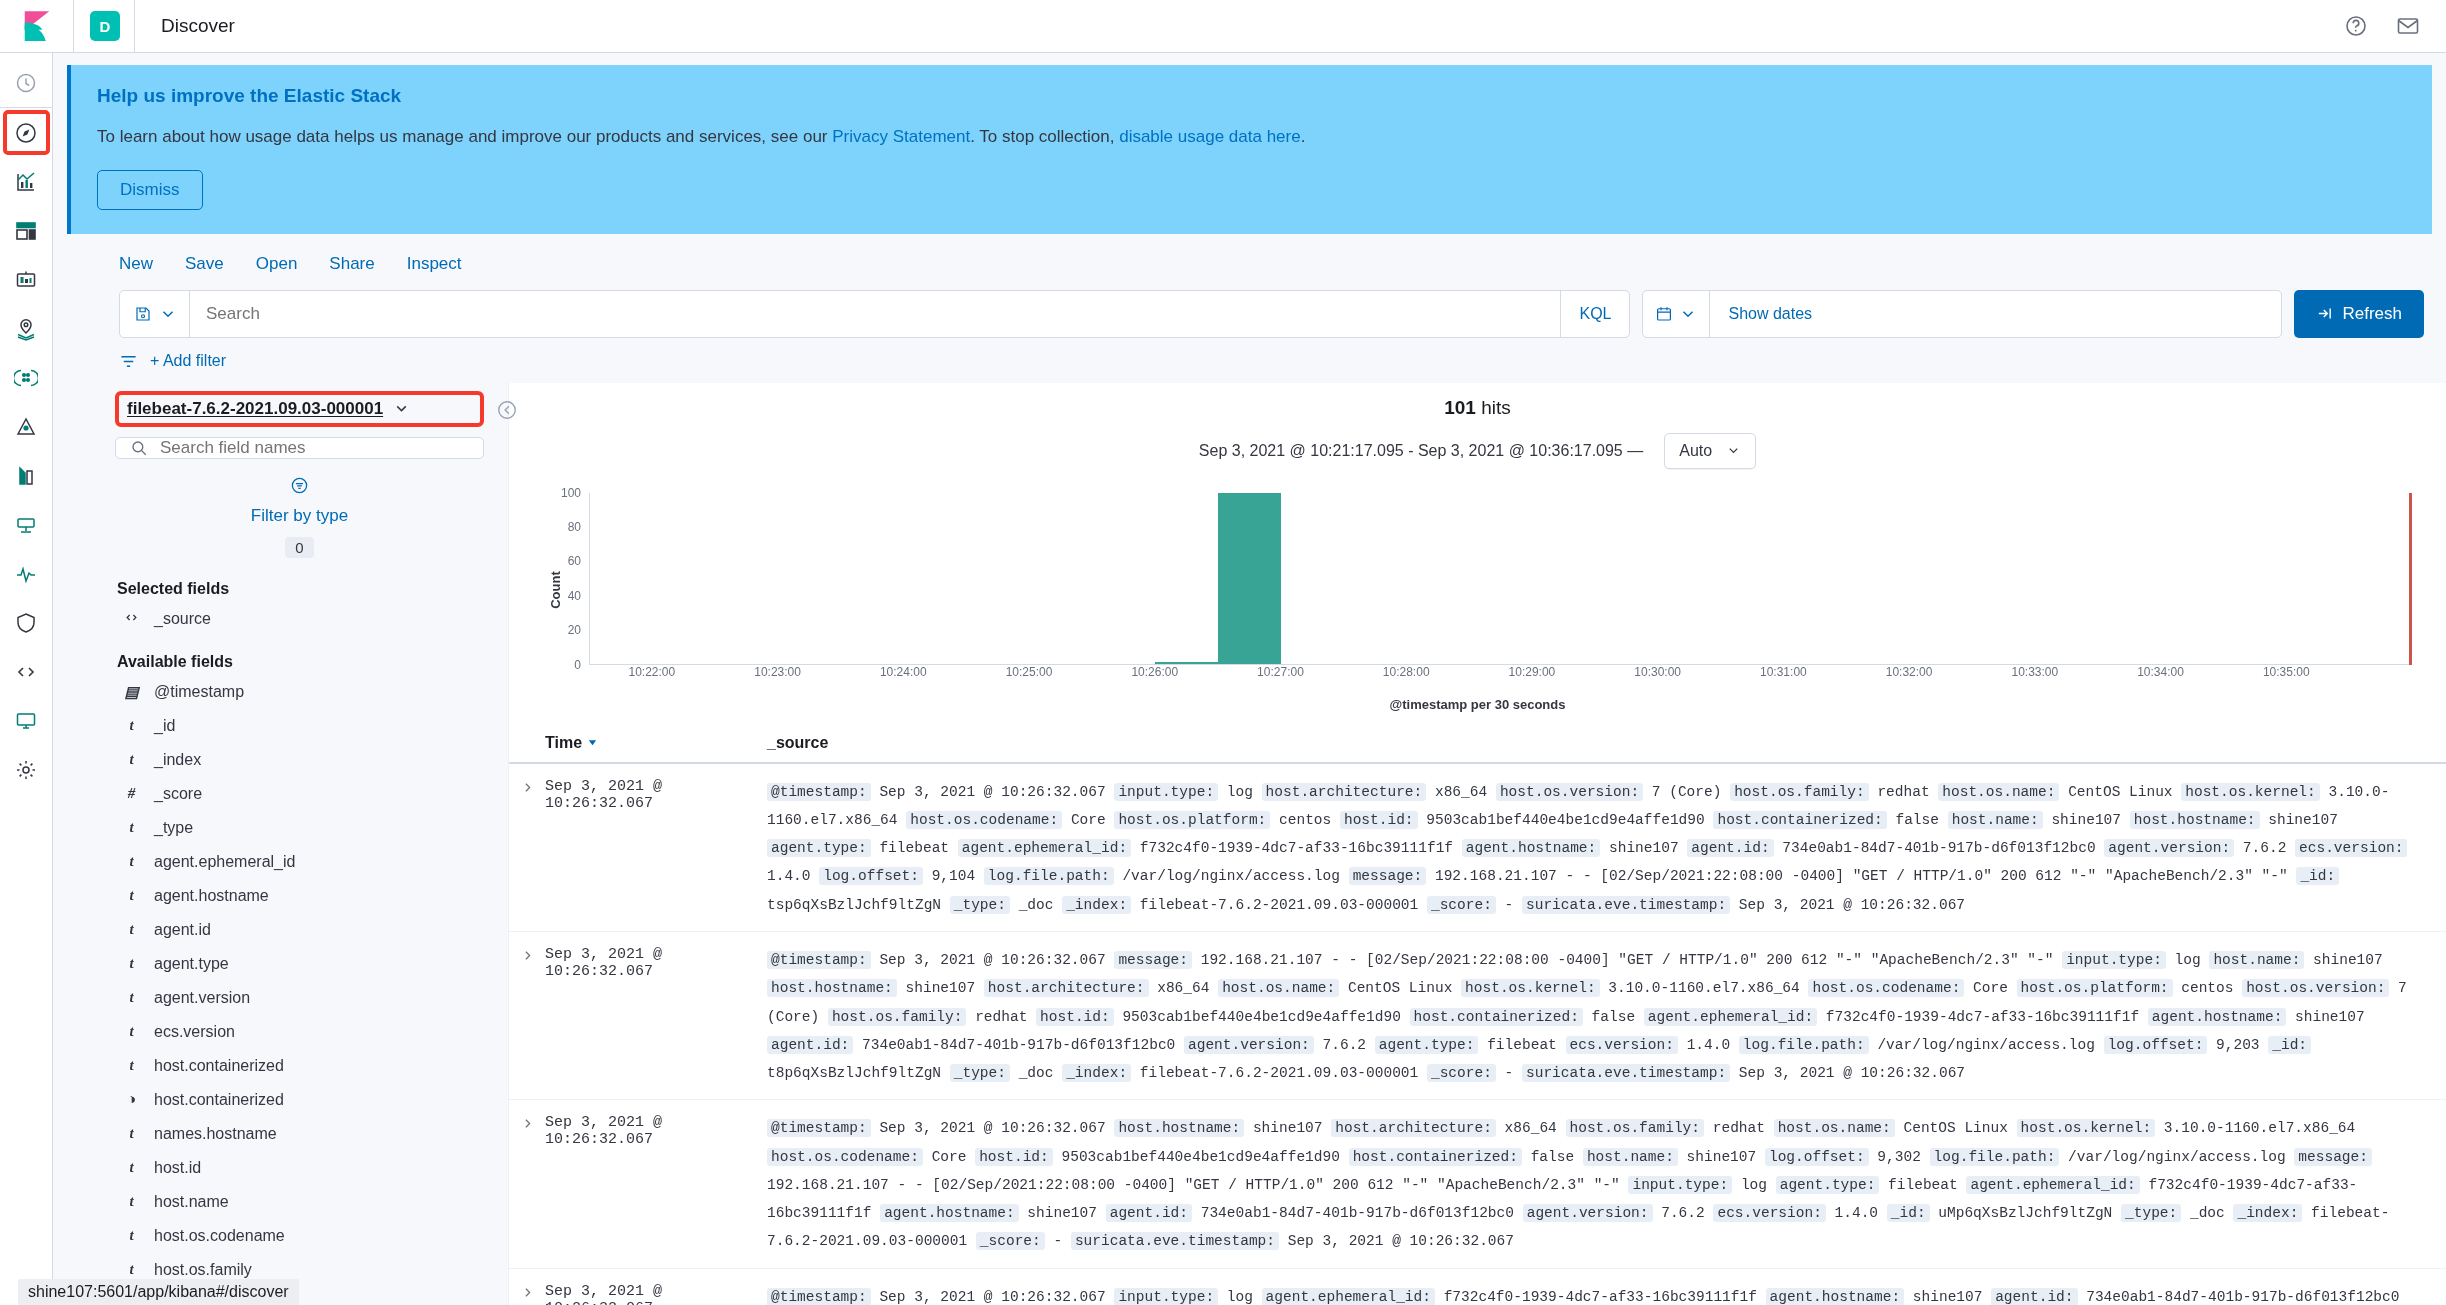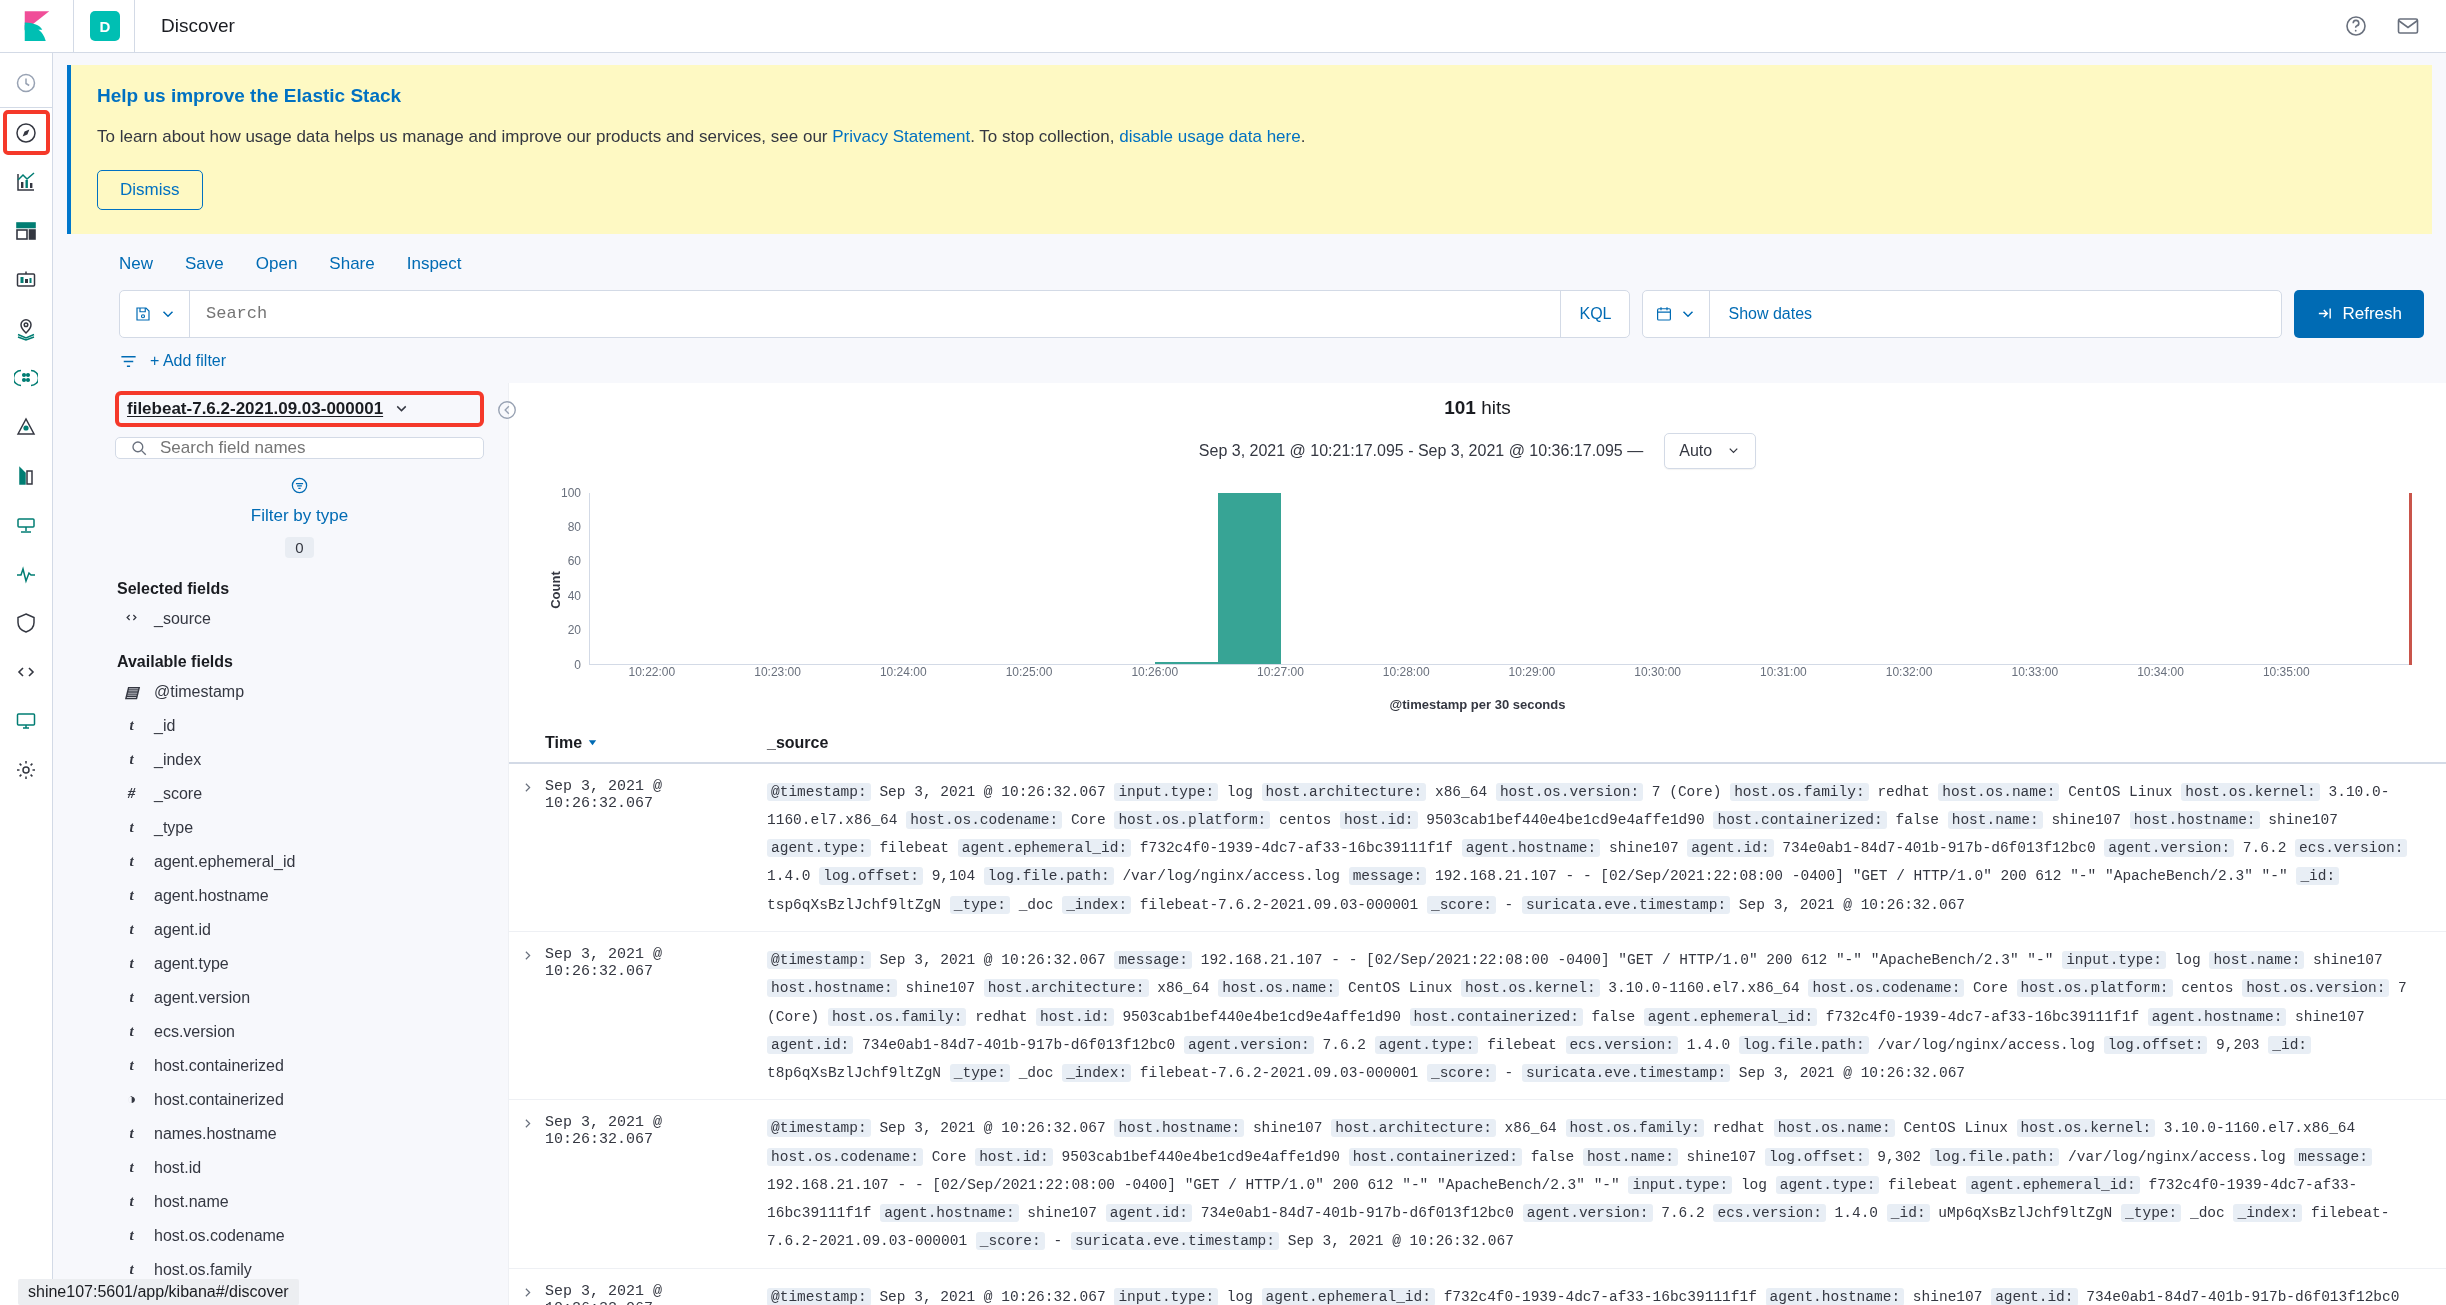--- a/index.html
+++ b/index.html
@@ -50,21 +50,21 @@
   .rail-item.highlight::after {
     content: ""; position: absolute; left: 3px; right: 3px; top: 2px; bottom: 2px;
     border: 4px solid #f5392a; border-radius: 5px; pointer-events: none;
   }
 
   
   .main { flex: 1; display: flex; flex-direction: column; min-width: 0; background: #f7f8fc; }
 
   
   .callout {
-    background: #fef9c3; border-left: 4px solid #0077cc;
+    background: #7dd3fc; border-left: 4px solid #0077cc;
     margin: 12px 14px 0 14px; padding: 20px 26px 24px 26px;
   }
   .callout h3 { font-size: 19px; color: #0071c2; font-weight: 700; margin-bottom: 18px; }
   .callout p { font-size: 17px; color: #343741; line-height: 1.45; }
   .callout a { color: #0071c2; text-decoration: none; }
   .dismiss-btn {
     margin-top: 20px; background: transparent; border: 1px solid #0071c2;
     color: #0071c2; border-radius: 5px; padding: 9px 22px;
     font-size: 17px; font-family: inherit; font-weight: 500; cursor: pointer;
   }
@@ -79,21 +79,21 @@
     flex: 1; display: flex; align-items: stretch; height: 48px;
     background: #fff; border: 1px solid #d3dae6; border-radius: 5px; overflow: hidden;
   }
   .qb-saved {
     display: flex; align-items: center; gap: 7px; padding: 0 12px 0 14px;
     border-right: 1px solid #d3dae6; color: #006bb4; cursor: pointer;
   }
   .qb-saved svg { width: 18px; height: 18px; }
   .qb-input {
     flex: 1; border: none; outline: none; padding: 0 16px;
-    font-size: 17px; color: #6d28d9; font-family: Liberation Mono, monospace; background: transparent;
+    font-size: 17px; color: #6d28d9; font-family: Liberation Sans, sans-serif; background: transparent;
   }
   .qb-kql {
     display: flex; align-items: center; padding: 0 18px; color: #006bb4;
     font-size: 16px; border-left: 1px solid #d3dae6; cursor: pointer;
   }
   .qb-dates {
     display: flex; align-items: stretch; height: 48px; width: 640px;
     background: #fff; border: 1px solid #d3dae6; border-radius: 5px; overflow: hidden;
   }
   .qb-cal {

